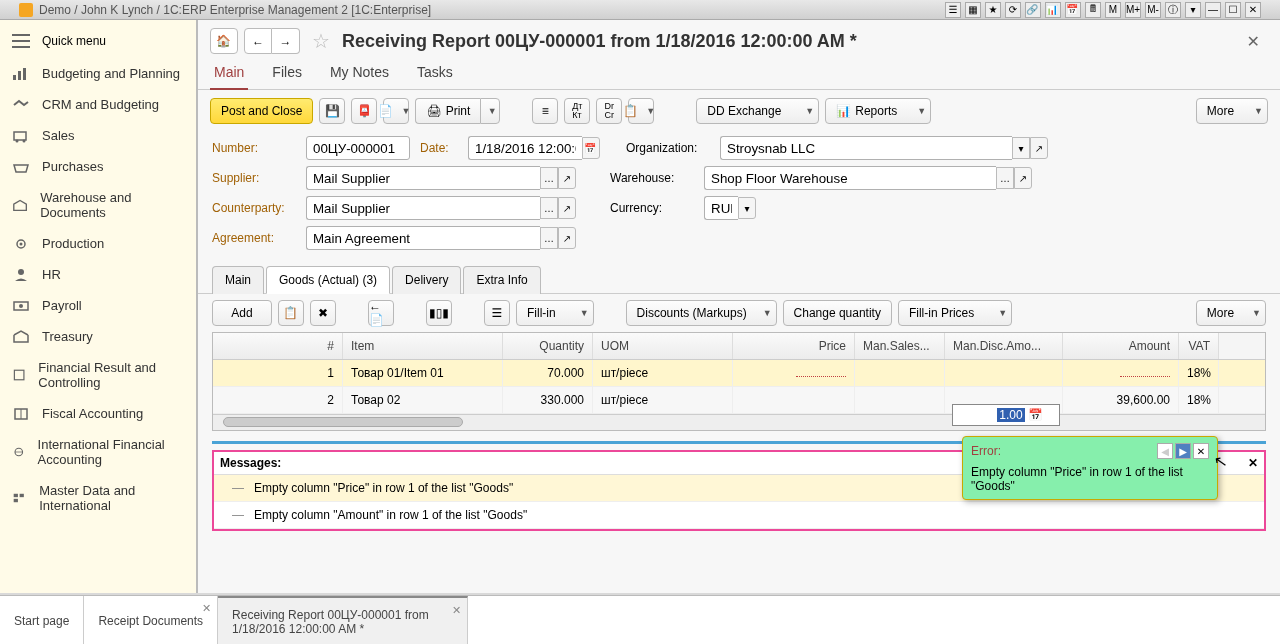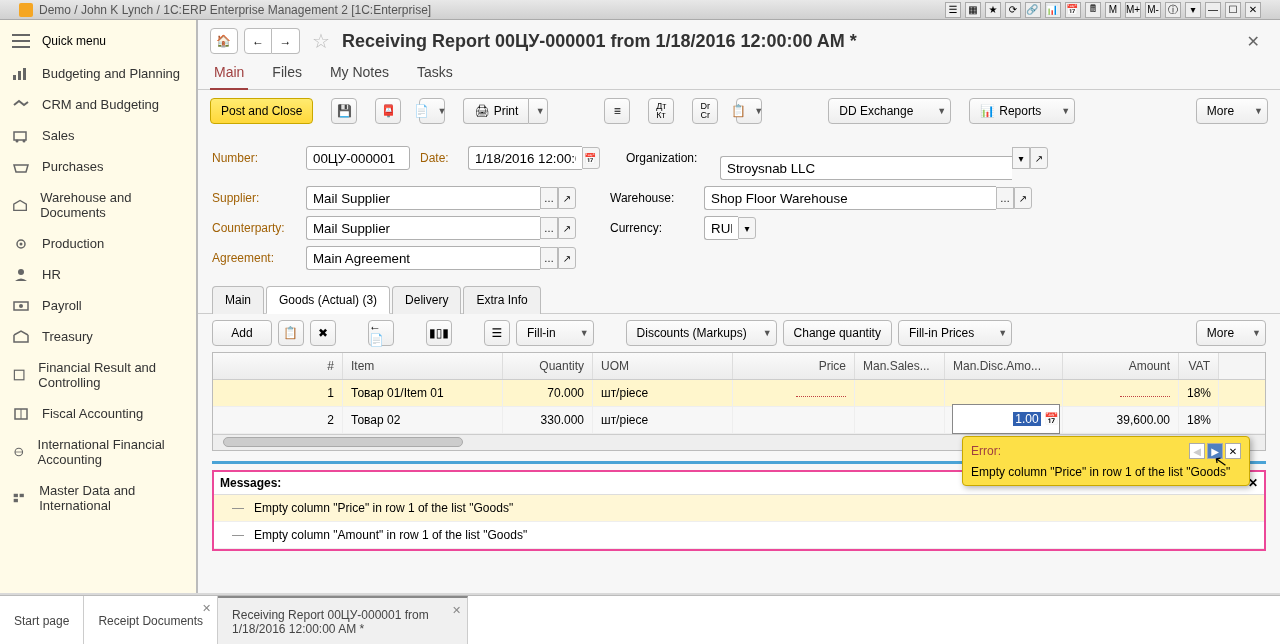--- a/index.html
+++ b/index.html
@@ -26,21 +26,21 @@
 .nav-group .nav-btn:first-child { border-radius: 4px 0 0 4px; }
 .nav-group .nav-btn:last-child { border-radius: 0 4px 4px 0; border-left: none; }
 .star { font-size: 20px; color: #bbb; margin: 0 6px; }
 .page-title { font-size: 18px; font-weight: bold; color: #333; flex: 1; }
 .close-x { font-size: 16px; color: #666; cursor: pointer; margin-right: 8px; }
 
 .tabs-row { display: flex; border-bottom: 1px solid #ccc; padding: 0 12px; gap: 20px; }
 .ptab { padding: 6px 4px 8px; color: #444; cursor: pointer; font-size: 14px; }
 .ptab.active { color: #a04040; border-bottom: 2px solid #a04040; margin-bottom: -1px; }
 
-.toolbar { display: flex; align-items: center; padding: 8px 12px; gap: 18px; flex-wrap: wrap; }
+.toolbar { display: flex; align-items: center; padding: 8px 12px; gap: 6px; flex-wrap: wrap; }
 .btn { height: 26px; border: 1px solid #b8b8b8; border-radius: 4px; background: linear-gradient(#fdfdfd,#eee); padding: 0 10px; display: flex; align-items: center; cursor: pointer; font-size: 12px; gap: 4px; }
 .btn.yellow { background: linear-gradient(#ffeb70,#ffd83a); border-color: #c9a800; font-weight: normal; }
 .btn-icon { width: 26px; padding: 0; justify-content: center; }
 .btn-dd { padding-right: 4px; }
 .dd-arrow { font-size: 9px; color: #555; margin-left: 4px; }
 
 .form-area { padding: 4px 14px; }
 .form-row { display: flex; align-items: center; margin-bottom: 6px; gap: 6px; }
 .flabel { width: 88px; color: #a16207; }
 .finput { border: 1px solid #b0b0b0; border-radius: 3px; height: 24px; padding: 0 6px; background: #fff; }
@@ -74,27 +74,27 @@
 
 .hscroll { height: 16px; background: #eee; border-top: 1px solid #ccc; position: relative; }
 .hscroll-thumb { position: absolute; left: 10px; top: 2px; height: 10px; width: 240px; background: #ccc; border: 1px solid #aaa; border-radius: 5px; }
 .blue-bar { height: 3px; background: #4aa3d6; margin: 10px 14px 0; }
 
 .messages-panel { margin: 6px 14px 0; border: 2px solid #ec4899; background: #fff; }
 .msg-header { padding: 4px 6px; font-weight: bold; display: flex; justify-content: space-between; border-bottom: 1px solid #ddd; }
 .msg-row { padding: 6px 40px; background: #fff7d6; border-bottom: 1px solid #eee; position: relative; }
 .msg-row::before { content: "—"; position: absolute; left: 18px; color: #888; }
 
-.error-popup { position: absolute; left: 764px; top: 416px; width: 288px; background: #fde047; border: 1px solid #c9a800; border-radius: 4px; box-shadow: 2px 2px 6px rgba(0,0,0,0.3); padding: 6px 8px; z-index: 100; }
+.error-popup { position: absolute; left: 764px; top: 416px; width: 256px; background: #86efac; border: 1px solid #c9a800; border-radius: 4px; box-shadow: 2px 2px 6px rgba(0,0,0,0.3); padding: 6px 8px; z-index: 100; }
 .error-head { display: flex; justify-content: space-between; align-items: center; margin-bottom: 6px; }
 .error-head-btns { display: flex; gap: 2px; }
 .err-btn { width: 16px; height: 16px; border: 1px solid #aaa; background: #fff; font-size: 10px; display: flex; align-items: center; justify-content: center; cursor: pointer; }
 .err-btn.sel { background: #5080c0; color: #fff; }
 
-.price-edit { position: absolute; left: 754px; top: 384px; width: 108px; height: 30px; border: 1px solid #888; background: #fff; display: flex; align-items: center; justify-content: flex-end; padding-right: 0; z-index: 50; }
+.price-edit { position: absolute; left: 754px; top: 384px; width: 108px; height: 22px; border: 1px solid #888; background: #fff; display: flex; align-items: center; justify-content: flex-end; padding-right: 16px; z-index: 50; }
 .price-edit span { background: #3060b0; color: #fff; padding: 0 2px; }
 .dotted-underline { border-bottom: 1px dotted #c04040; display: inline-block; width: 50px; }
 
 .bottom-tabs { position: absolute; bottom: 0; left: 0; right: 0; height: 49px; background: #fff; border-top: 1px solid #bbb; display: flex; align-items: flex-start; }
 .btab { padding: 10px 14px; border-right: 1px solid #ccc; cursor: pointer; font-size: 12px; color: #444; min-height: 49px; display: flex; flex-direction: column; justify-content: center; position: relative; }
 .btab.active { background: #f0f0f0; border-top: 2px solid #888; }
 .btab-close { position: absolute; right: 6px; top: 6px; font-size: 11px; color: #888; }
 
 .cursor { position: absolute; left: 1016px; top: 432px; font-size: 16px; z-index: 200; transform: rotate(-10deg); }
 svg { display: block; }
@@ -278,21 +278,21 @@
       <div class="form-row">
         <div class="flabel">Number:</div>
         <input class="finput" style="width: 104px;" value="00ЦУ-000001">
         <div class="flabel" style="width:42px;margin-left:4px">Date:</div>
         <div class="input-group">
             <input class="finput" style="width: 114px;" value="1/18/2016 12:00:00 AM">
             <div class="sel-btn">📅</div>
           </div>
         <div class="flabel2">Organization:</div>
         <div class="input-group">
-            <input class="finput" style="width: 292px; margin-top: 20px;" value="Stroysnab LLC">
+            <input class="finput" style="width: 292px;" value="Stroysnab LLC">
             <div class="sel-btn">▾</div>
             <div class="sel-btn">↗</div>
           </div>
       </div>
       <div class="form-row">
         <div class="flabel">Supplier:</div>
         <div class="input-group">
             <input class="finput" style="width: 234px;" value="Mail Supplier">
             <div class="sel-btn">…</div>
             <div class="sel-btn">↗</div>

